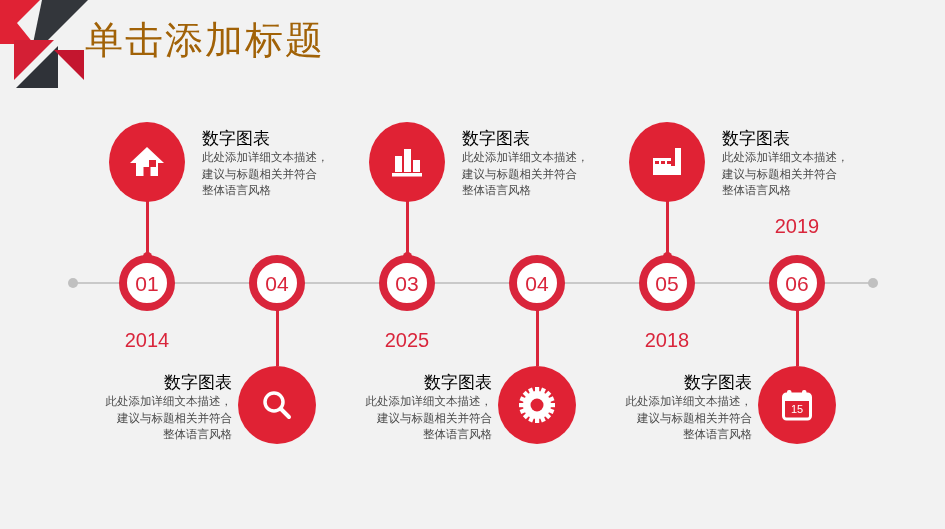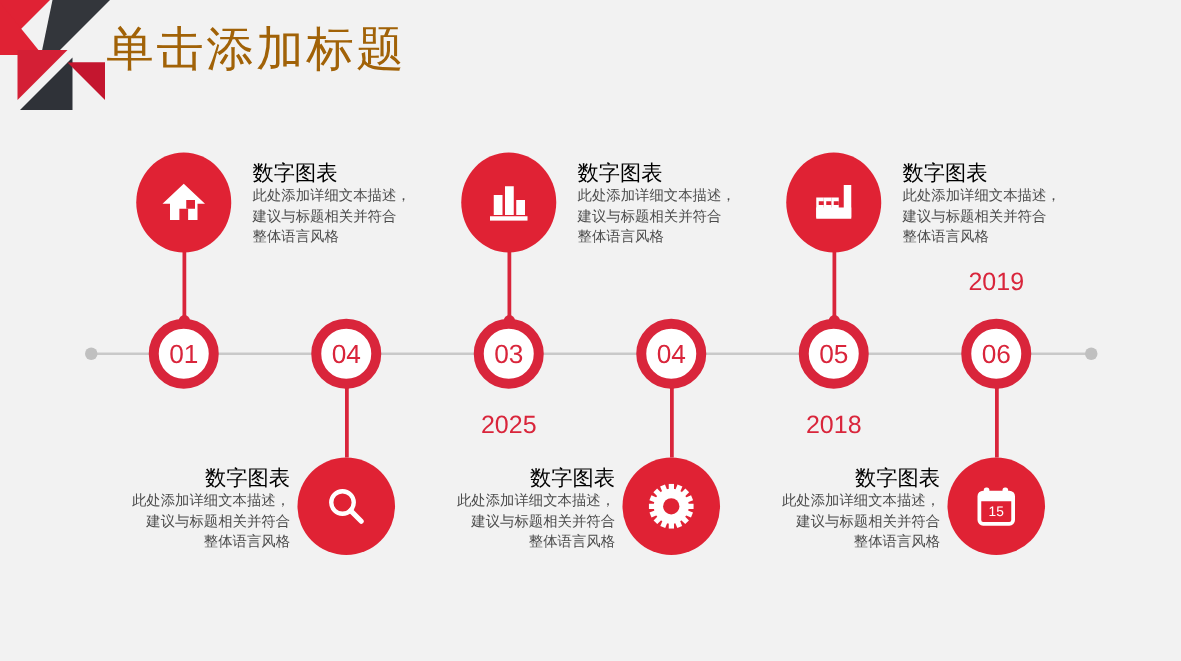--- a/index.html
+++ b/index.html
@@ -292,20 +292,21 @@
   <div class="node" style="left:509px;">
     <span class="num">04</span>
   </div>
   <div class="node" style="left:639px;">
     <span class="num">05</span>
   </div>
   <div class="node" style="left:769px;">
     <span class="num">06</span>
   </div>
 
+  <div class="year" style="left:87px;  top:328px;">2014</div>
   <div class="year" style="left:347px; top:328px;">2025</div>
   <div class="year" style="left:607px; top:328px;">2018</div>
   <div class="year" style="left:737px; top:214px;">2019</div>
 
   <div class="txtblock" style="left:202px; top:130px;">
     <div class="heading line">数字图表</div>
     <div class="line">此处添加详细文本描述，</div>
     <div class="line">建议与标题相关并符合</div>
     <div class="line">整体语言风格</div>
   </div>

